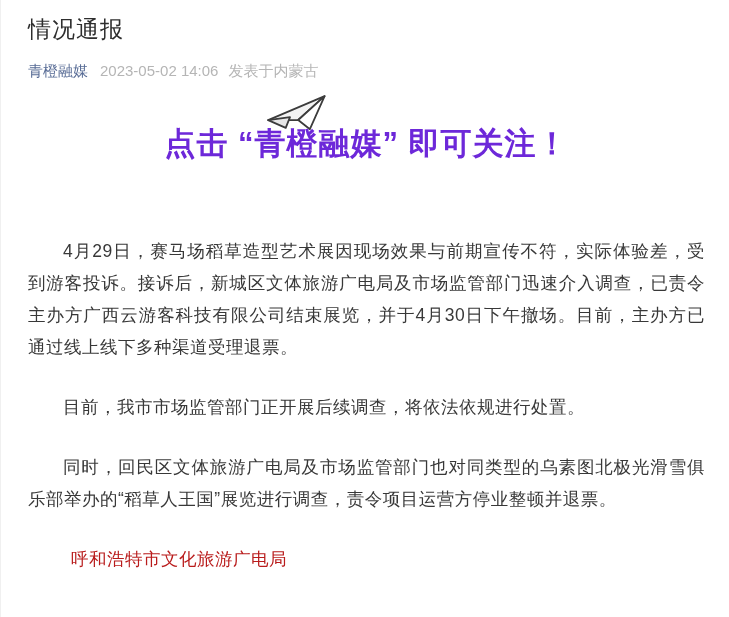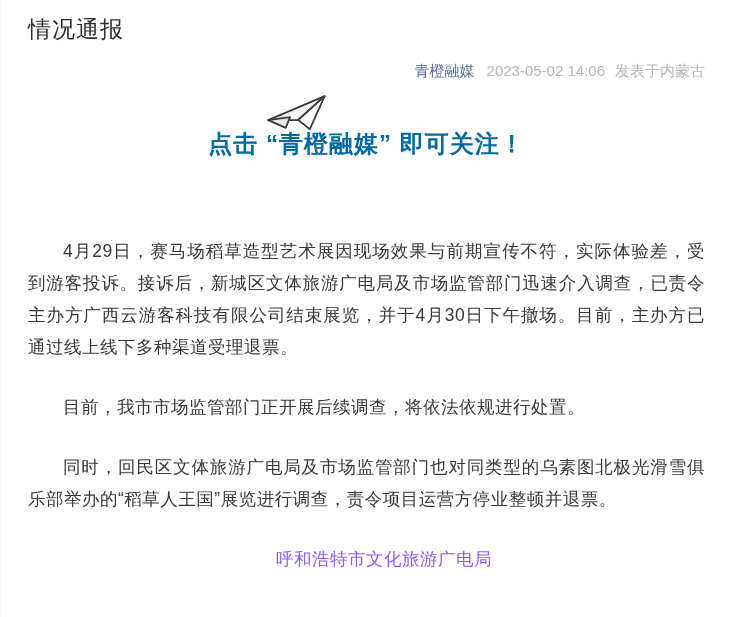--- a/index.html
+++ b/index.html
@@ -28,21 +28,20 @@
     font-weight: 400;
     line-height: 28px;
     color: #2e2e2e;
     letter-spacing: 1px;
   }
   .byline {
     margin-top: 18px;
     font-size: 15px;
     line-height: 20px;
     white-space: nowrap;
-    text-align: right;
   }
   .byline .account {
     color: #576b95;
     margin-right: 12px;
     cursor: pointer;
     text-decoration: none;
   }
   .byline .time,
   .byline .location {
     color: #b5b5b5;
@@ -61,24 +60,24 @@
     top: 0;
     left: calc(50% - 102px);
     z-index: 0;
     transform: rotate(-4deg);
   }
   .banner .slogan {
     position: relative;
     z-index: 1;
     display: inline-block;
     margin-top: 28px;
-    font-size: 24px;
+    font-size: 31px;
     line-height: 42px;
     font-weight: 900;
-    color: #0369a1;
+    color: #6d28d9;
     letter-spacing: 1px;
   }
 
   .content {
     margin-top: 64px;
   }
   .content p {
     margin: 11px 0 28px 0;
     font-size: 17.5px;
     line-height: 32px;
@@ -88,22 +87,22 @@
     letter-spacing: 0.5px;
   }
   .sign-block {
     margin-top: 0;
   }
   .sign-block .sig,
   .sign-block .sig-date {
     margin: 8px;
     font-size: 17.5px;
     line-height: 32px;
-    color: #8b5cf6;
-    text-align: center;
+    color: #b91c1c;
+    text-align: left;
     letter-spacing: 0.5px;
   }
 </style>
 </head>
 <body>
 
 <div class="page">
 
   <h1 class="title">情况通报</h1>
 

